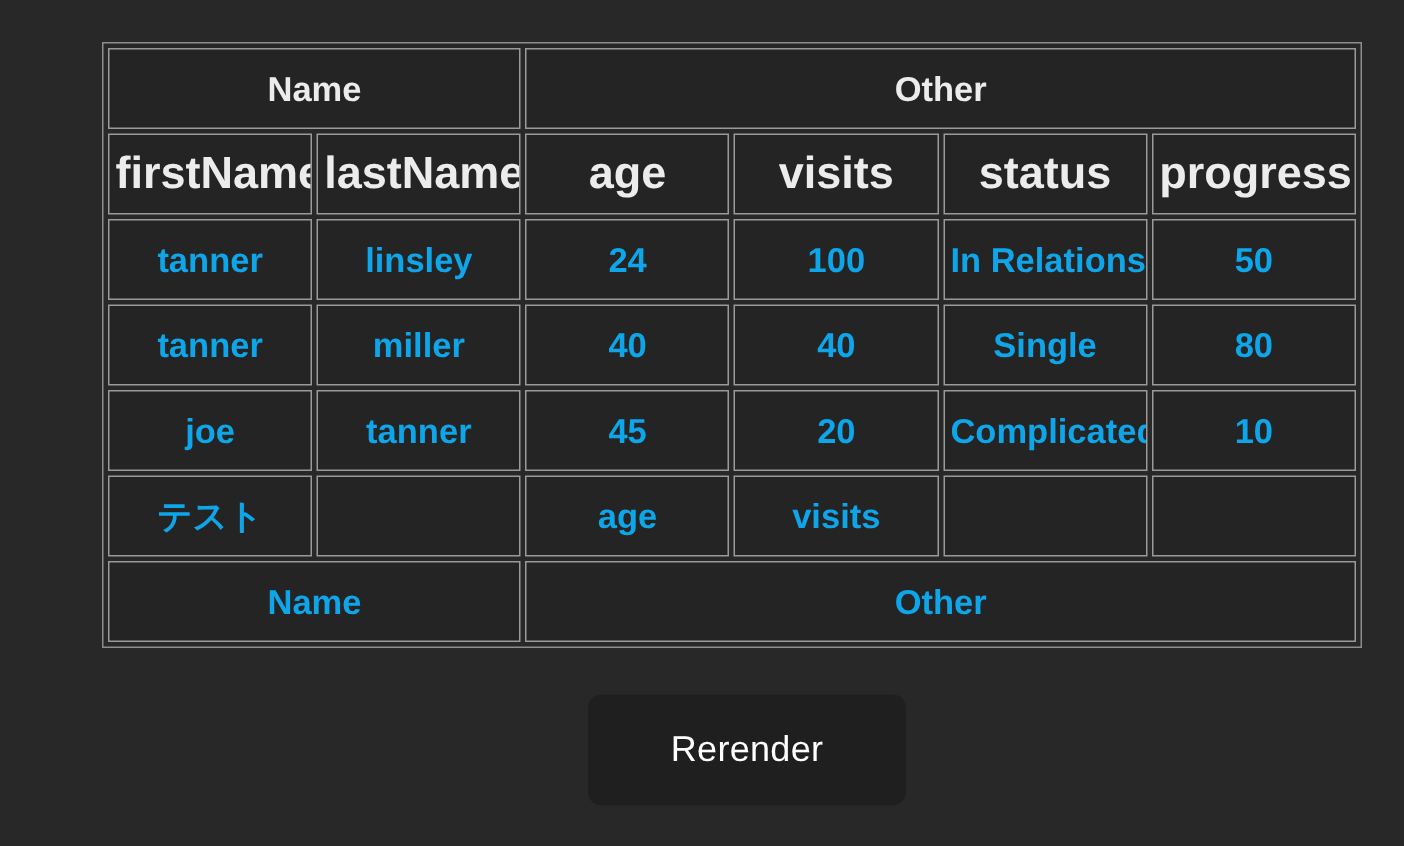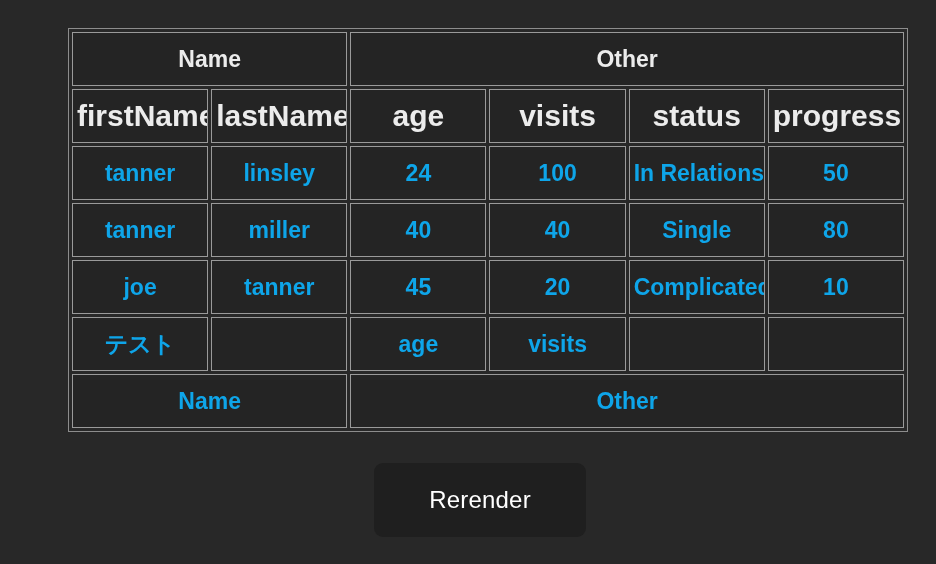--- a/index.html
+++ b/index.html
@@ -67,21 +67,21 @@
     font-size: 22px;
   }
   .footer-cell.jp {
     font-family: "DejaVu Sans", "Liberation Sans", sans-serif;
     font-size: 23px;
   }
   .empty-cell { font-size: 0; }
 
   .button-row {
     position: absolute;
-    left: 28px;
+    left: 46px;
     top: 463px;
     width: 840px;
     display: flex;
     justify-content: center;
   }
   button.rerender-button {
     background: #1f1f1f;
     border: none;
     border-radius: 9px;
     color: #ffffff;

